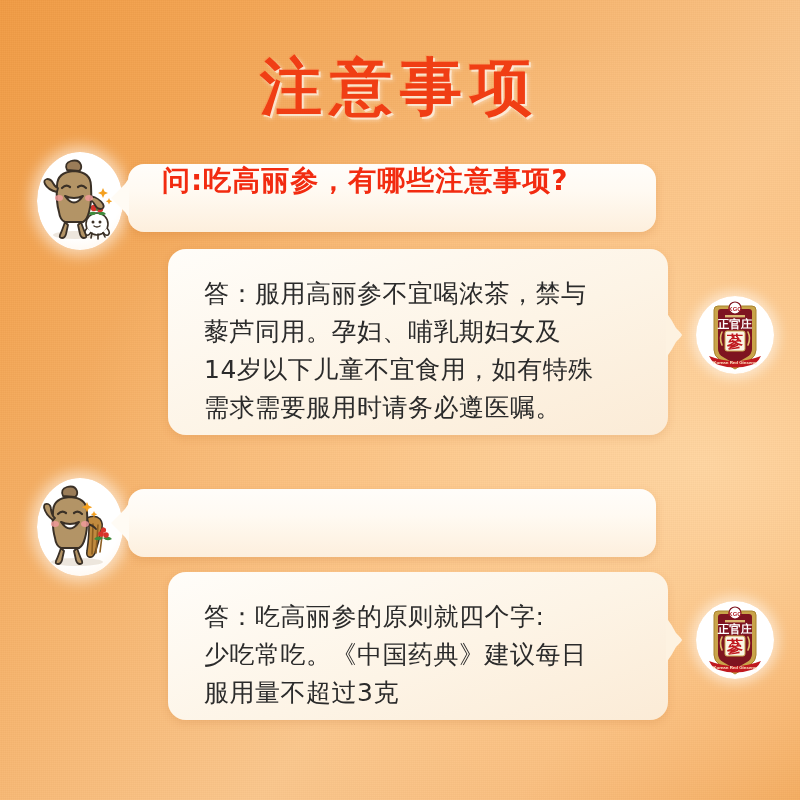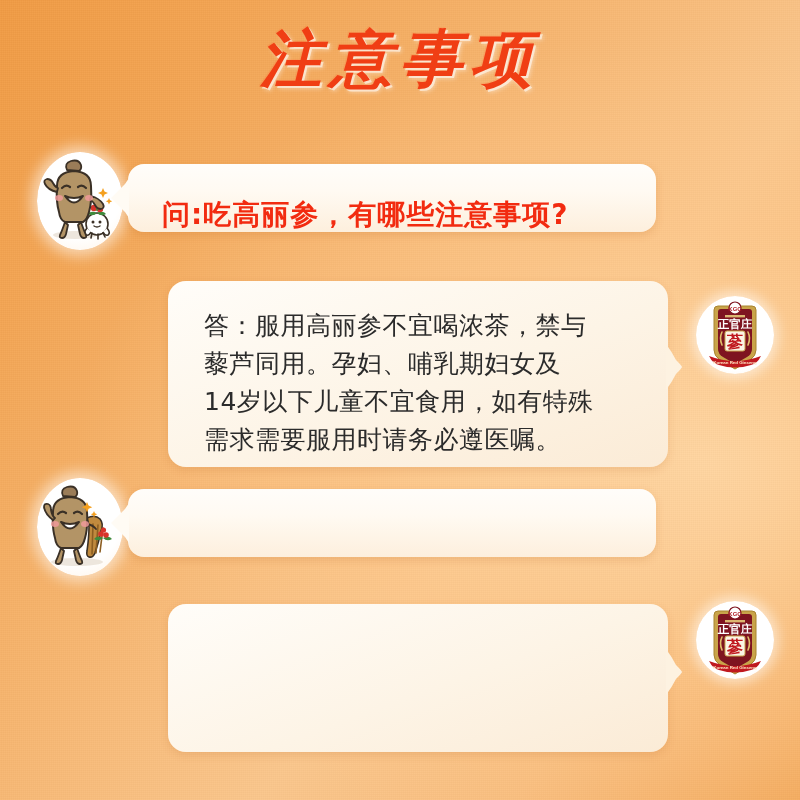--- a/index.html
+++ b/index.html
@@ -31,25 +31,24 @@
     pointer-events: none;
     background-image:
       repeating-linear-gradient(0deg, rgba(255,255,255,0.018) 0 1px, rgba(0,0,0,0.012) 1px 2px),
       repeating-linear-gradient(90deg, rgba(255,255,255,0.016) 0 1px, rgba(0,0,0,0.010) 1px 2px);
     opacity: .85;
   }
 
   
   #title-wrap {
     position: absolute;
-    top: 28px;
+    top: 56px;
     left: 0;
     width: 800px;
     text-align: center;
-    font-style: italic;
   }
   #title {
     display: inline-block;
     font-size: 62px;
     line-height: 1;
     font-weight: 700;
     color: #F03E14;
     letter-spacing: 8px;
     text-shadow:
        2px 2px 0 rgba(255,255,255,0.55),
@@ -73,21 +72,21 @@
   #avatar-2 { left: 37px; top: 478px; }
 
   
   .q-bubble {
     position: absolute;
     box-sizing: border-box;
     border-radius: 16px;
     background: linear-gradient(180deg, #FFFDFA 0%, #FFFAF2 40%, #FDEFDD 100%);
     box-shadow: 0 3px 8px rgba(182,96,28,0.18);
     display: flex;
-    align-items: flex-end;
+    align-items: flex-start;
     padding: 0 0 0 34px;
   }
   .q-text {
     font-size: 28px;
     font-weight: 700;
     color: #F22B10;
     letter-spacing: 1px;
     line-height: 1.2;
     font-family: "DejaVu Sans", "Liberation Sans", sans-serif;
     white-space: nowrap;
@@ -106,21 +105,20 @@
   #q-bubble-1 { left: 128px; top: 164px; width: 528px; height: 68px; }
   #q-bubble-2 { left: 128px; top: 489px; width: 528px; height: 68px; }
 
   .a-bubble {
     position: absolute;
     box-sizing: border-box;
     border-radius: 18px;
     background: linear-gradient(160deg, #FFFDF9 0%, #FDF4E6 55%, #FBEBD6 100%);
     box-shadow: 0 3px 9px rgba(182,96,28,0.16);
     padding: 26px 34px 36px 36px;
-    margin-top: 32px;
   }
   .a-text {
     font-size: 25px;
     line-height: 1.52;
     color: #2B2B2B;
     letter-spacing: .5px;
     font-family: "DejaVu Sans", "Liberation Sans", sans-serif;
     white-space: pre-line;
   }
   
@@ -296,20 +294,23 @@
       </svg>
     </div>
   </div>
 
   <div class="a-bubble" id="a-bubble-2">
     <div class="a-tail">
       <svg viewBox="0 0 18 46" xmlns="http://www.w3.org/2000/svg">
         <path d="M0 0 L0 46 Q6 38 10 30 Q16 24 16 23 Q16 22 10 16 Q6 8 0 0 Z" fill="#FDF2E1"></path>
       </svg>
     </div>
+    <div class="a-text">答：吃高丽参的原则就四个字:
+少吃常吃。《中国药典》建议每日
+服用量不超过3克</div>
   </div>
 
   <div class="brand-badge" id="badge-2">
     <svg viewBox="0 0 78 78" xmlns="http://www.w3.org/2000/svg">
       <path d="M22 10 h34 q4 0 4 4 v40 q0 6 -6 10 l-15 9 l-15 -9 q-6 -4 -6 -10 v-40 q0 -4 4 -4z" fill="#C9A44A" stroke="#A8842F" stroke-width="1"></path>
       <path d="M25 13 h28 q3 0 3 3 v37 q0 5 -5 8 l-12 7 l-12 -7 q-5 -3 -5 -8 v-37 q0 -3 3 -3z" fill="#7E1420"></path>
       <circle cx="39" cy="12" r="6" fill="#FFFFFF" stroke="#7E1420" stroke-width="1.2"></circle>
       <text x="39" y="14.8" text-anchor="middle" font-size="6" font-weight="700" fill="#B01F28" font-family="'Liberation Sans', sans-serif">KGC</text>
       <rect x="29" y="19" width="20" height="2.4" fill="#E6C97A" opacity=".9"></rect>
       <text x="39" y="32" text-anchor="middle" font-size="11.5" font-weight="700" fill="#FFFFFF" font-family="'DejaVu Sans', 'Liberation Sans', sans-serif">正官庄</text>

